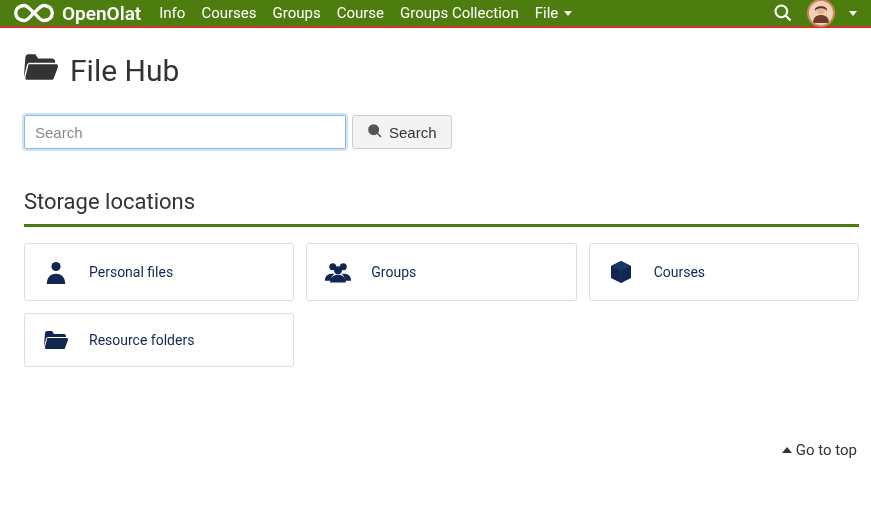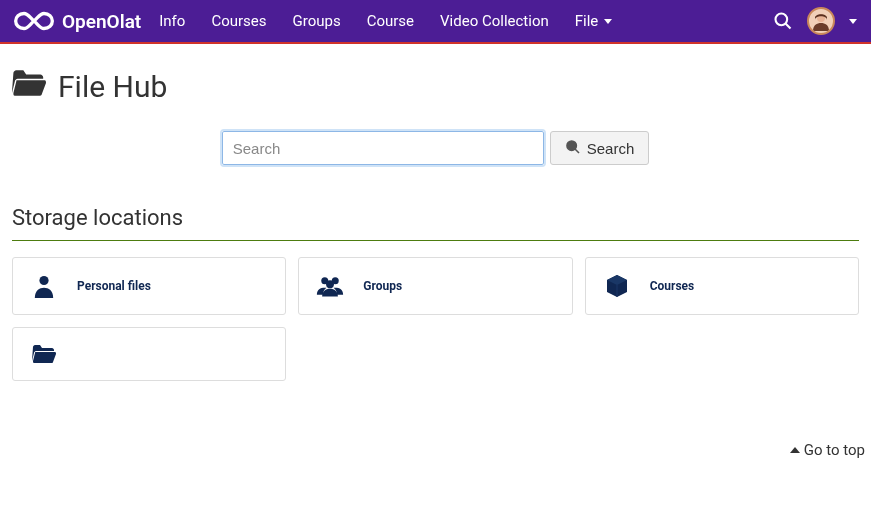--- a/index.html
+++ b/index.html
@@ -7,38 +7,38 @@
     font-family: -apple-system, BlinkMacSystemFont, "Segoe UI", Roboto, "Helvetica Neue", Arial, sans-serif;
     background: #fff;
     color: #222;
     width: 871px;
     height: 505px;
     overflow: hidden;
   }
 
   
   .navbar {
-    background: #4c1d95;
-    height: 44px;
+    background: #4d7c0f;
+    height: 28px;
     display: flex;
     align-items: center;
     padding: 0 14px;
     border-bottom: 2px solid #d0332a;
   }
   .brand {
     display: flex;
     align-items: center;
     gap: 8px;
     color: #fff;
     font-weight: 600;
     font-size: 19px;
     margin-right: 18px;
   }
   .brand-logo svg { display: block; }
-  .nav-items { display: flex; align-items: center; gap: 26px; }
+  .nav-items { display: flex; align-items: center; gap: 16px; }
   .nav-item {
     color: #fff;
     font-size: 15px;
     cursor: pointer;
     display: flex;
     align-items: center;
     gap: 4px;
   }
   .nav-item .caret {
     width: 0; height: 0;
@@ -67,36 +67,35 @@
   .avatar-caret {
     width: 0; height: 0;
     border-left: 4px solid transparent;
     border-right: 4px solid transparent;
     border-top: 5px solid #fff;
     cursor: pointer;
   }
 
   
   .page {
-    padding: 24px 12px 12px 12px;
+    padding: 24px 12px 12px 24px;
   }
   .page-title {
     display: flex;
     align-items: center;
     gap: 12px;
     font-size: 30px;
     font-weight: 400;
     color: #333;
     margin-bottom: 26px;
   }
   .page-title svg { width: 34px; height: 30px; fill: #333; }
 
   .search-row {
     display: flex;
-    justify-content: center;
     gap: 6px;
     margin-bottom: 40px;
   }
   .search-input {
     width: 322px;
     height: 34px;
     border: 1px solid #8db7e6;
     outline: 2px solid #cfe3f7;
     outline-offset: 0;
     padding: 0 10px;
@@ -118,21 +117,21 @@
     color: #333;
     cursor: pointer;
   }
   .search-btn svg { width: 16px; height: 16px; fill: #555; }
 
   .section-header {
     font-size: 22px;
     font-weight: 400;
     color: #333;
     padding-bottom: 10px;
-    border-bottom: 1px solid #4d7c0f;
+    border-bottom: 3px solid #4d7c0f;
     margin-bottom: 16px;
   }
 
   .cards {
     display: grid;
     grid-template-columns: repeat(3, 1fr);
     gap: 12px;
   }
   .card {
     border: 1px solid #ddd;
@@ -145,28 +144,28 @@
     background: #fff;
   }
   .card-icon {
     width: 30px;
     display: flex;
     justify-content: center;
     color: #102752;
   }
   .card-icon svg { fill: #102752; }
   .card-label {
-    font-size: 12px;
-    font-weight: 700;
+    font-size: 14px;
+    font-weight: 400;
     color: #102752;
   }
 
   .go-top {
     position: absolute;
-    right: 6px;
+    right: 14px;
     bottom: 46px;
     font-size: 15px;
     color: #333;
     display: flex;
     align-items: center;
     gap: 4px;
     cursor: pointer;
   }
   .go-top .chev {
     width: 0; height: 0;
@@ -186,21 +185,21 @@
       </svg>
     </span>
     <span>OpenOlat</span>
   </div>
 
   <div class="nav-items">
     <span class="nav-item">Info</span>
     <span class="nav-item">Courses</span>
     <span class="nav-item">Groups</span>
     <span class="nav-item">Course</span>
-    <span class="nav-item">Video Collection</span>
+    <span class="nav-item">Groups Collection</span>
     <span class="nav-item">
       <span>File</span>
       <span class="caret"></span>
     </span>
   </div>
 
   <div class="nav-right">
     <span class="search-nav-icon">
       <svg width="20" height="20" viewBox="0 0 24 24" fill="none" stroke="#fff" stroke-width="2.5">
         <circle cx="10" cy="10" r="7"></circle>
@@ -281,20 +280,21 @@
     </div>
 
 
 
     <div class="card">
       <span class="card-icon">
         <svg width="26" height="20" viewBox="0 0 24 20">
           <path d="M1 3 C1 2 2 1 3 1 L8 1 L10 4 L20 4 C21 4 22 5 22 6 L22 7 L4 7 C3 7 2 8 2 9 L0 17 C0 17 1 3 1 3 Z M4 8 L23 8 C24 8 24 9 24 10 L21 18 C21 19 20 19 19 19 L2 19 C1 19 1 18 1 17 L3 9 C3 8 3 8 4 8 Z"></path>
         </svg>
       </span>
+      <span class="card-label">Resource folders</span>
     </div>
 
   </div>
 </div>
 
 <div class="go-top">
   <span class="chev"></span>
   <span>Go to top</span>
 </div>
 

